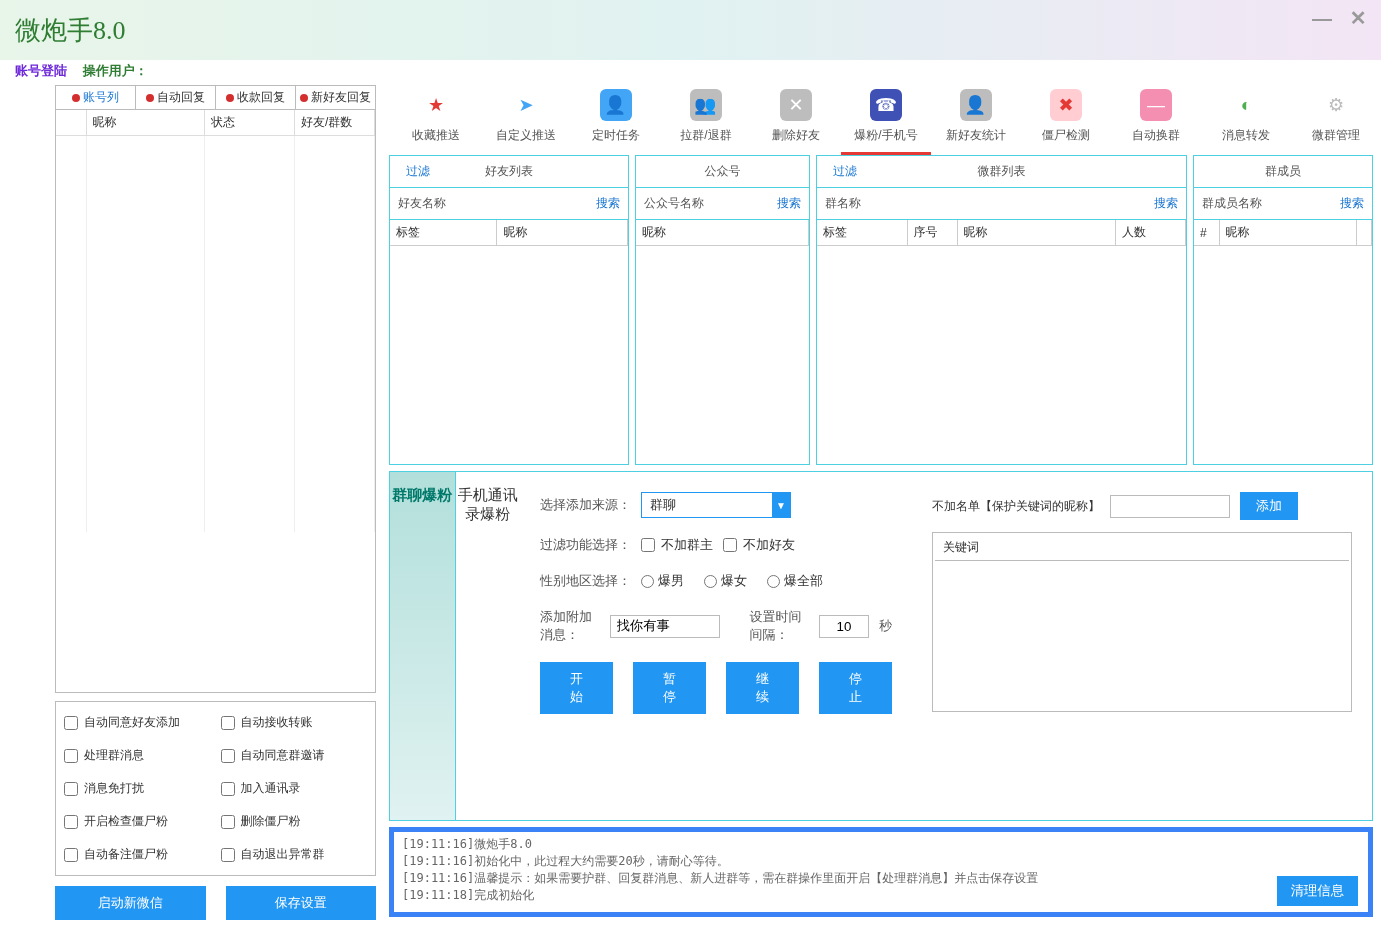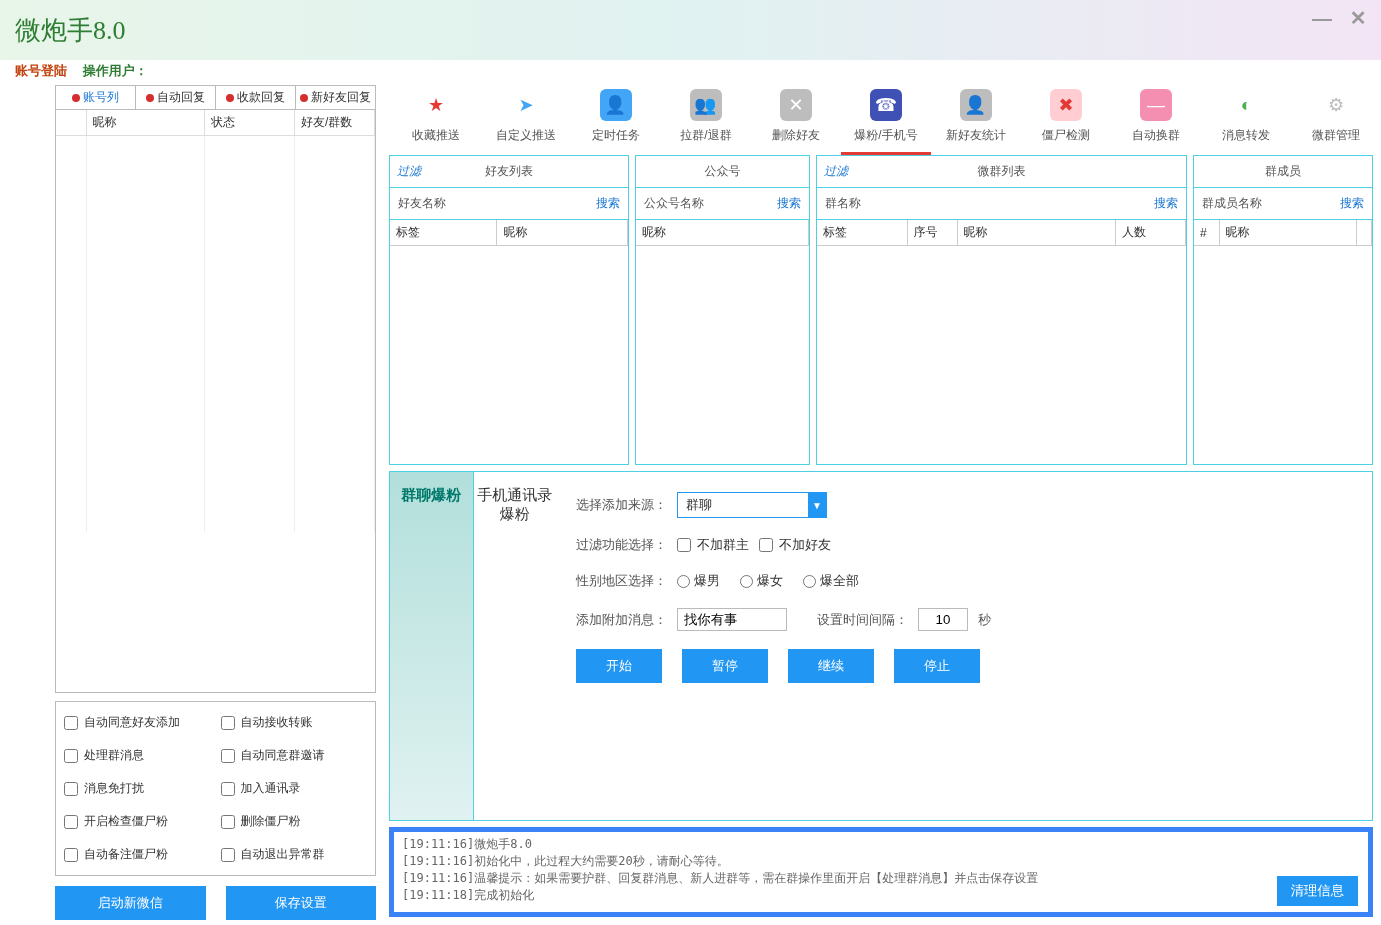--- a/index.html
+++ b/index.html
@@ -2,21 +2,21 @@
 <html><head>
 <meta charset="utf-8">
 <style>
 * { box-sizing: border-box; margin: 0; padding: 0; }
 body { font-family: "Microsoft YaHei", Arial, sans-serif; font-size: 12px; color: #333; background: #fff; width: 1381px; height: 925px; overflow: hidden; position: relative; }
 .titlebar { height: 60px; display: flex; align-items: center; padding: 0 15px; background: linear-gradient(to right, #e8f5e9, #e0f2f1, #f3e5f5); position: relative; }
 .app-title { font-family: "SimSun", serif; font-size: 26px; color: #2e7d32; font-weight: normal; }
 .win-controls { position: absolute; top: 10px; right: 15px; display: flex; gap: 20px; }
 .win-btn { width: 16px; height: 16px; cursor: pointer; display: flex; align-items: center; justify-content: center; color: #999; font-size: 20px; font-weight: bold; }
 .login-row { padding: 2px 15px 0 15px; font-size: 13px; }
-.login-label { color: #c2410c; font-weight: bold; }
+.login-label { color: #6d28d9; font-weight: bold; }
 .user-label { color: #2e7d32; font-weight: bold; margin-left: 12px; }
 
 .main-layout { display: flex; height: calc(925px - 80px); }
 .left-col { width: 365px; padding: 5px 5px 5px 10px; display: flex; flex-direction: column; margin-left: 45px; }
 .right-col { flex: 1; display: flex; flex-direction: column; }
 
 .mini-tabs { display: flex; border: 1px solid #bbb; }
 .mini-tab { flex: 1; text-align: center; padding: 3px 0; border-right: 1px solid #bbb; background: #fff; cursor: pointer; display: flex; align-items: center; justify-content: center; gap: 3px; }
 .mini-tab:last-child { border-right: none; }
 .mini-tab.active { color: #1976d2; }
@@ -35,21 +35,21 @@
 
 .toolbar { display: flex; padding: 5px 0 0 10px; gap: 0; }
 .tool-item { width: 90px; text-align: center; cursor: pointer; padding: 4px 0 8px 0; border-bottom: 3px solid transparent; }
 .tool-item.active { border-bottom: 3px solid #e53935; }
 .tool-icon { width: 32px; height: 32px; margin: 0 auto 6px; border-radius: 6px; display: flex; align-items: center; justify-content: center; font-size: 18px; color: #fff; }
 .tool-label { font-size: 12px; color: #555; }
 
 .panels { display: flex; gap: 6px; padding: 0 8px; height: 310px; }
 .panel { border: 1px solid #4dd0e1; display: flex; flex-direction: column; }
 .panel-hdr { display: flex; align-items: center; padding: 4px 8px; border-bottom: 1px solid #4dd0e1; height: 32px; justify-content: center; position: relative; }
-.filter-link { color: #1976d2; position: absolute; left: 7px; cursor: pointer; font-style: italic; }
+.filter-link { color: #1976d2; position: absolute; left: 16px; cursor: pointer; }
 .panel-title { color: #555; }
 .search-row { display: flex; align-items: center; padding: 4px 8px; border-bottom: 1px solid #4dd0e1; height: 32px; }
 .search-row span:first-child { flex: 1; color: #555; }
 .search-link { color: #1976d2; cursor: pointer; }
 .panel-table { flex: 1; overflow: auto; }
 .panel-table table { width: 100%; border-collapse: collapse; }
 .panel-table th { text-align: left; padding: 4px 6px; border-right: 1px solid #ccc; border-bottom: 1px solid #ccc; font-weight: normal; background: #fff; font-size: 12px; }
 
 .config-area { margin: 6px 8px 0 8px; border: 1px solid #4dd0e1; flex: 1; display: flex; flex-direction: row; }
 .cfg-tabs { display: flex; }
@@ -491,20 +491,36 @@
             <input class="text-input" style="width: 50px; text-align: center;" value="10">
             <span class="cfg-label">秒</span>
           </div>
           <div class="cfg-btns">
             <button class="cfg-btn">开始</button>
             <button class="cfg-btn">暂停</button>
             <button class="cfg-btn">继续</button>
             <button class="cfg-btn">停止</button>
           </div>
         </div>
+        <div class="cfg-right">
+          <div class="blacklist-hdr">
+            <span>不加名单【保护关键词的昵称】</span>
+            <input style="">
+            <button class="cfg-btn" style="padding:5px 16px">添加</button>
+          </div>
+          <div class="bl-table">
+            <table style="width:100%">
+                <thead>
+                  <tr>
+                    <th>关键词</th>
+                  </tr>
+                </thead>
+              </table>
+          </div>
+        </div>
       </div>
     </div>
 
     <div class="log-area">
       <div id="log-lines">
           <div class="log-line">[19:11:16]微炮手8.0</div>
           <div class="log-line">[19:11:16]初始化中，此过程大约需要20秒，请耐心等待。</div>
           <div class="log-line">[19:11:16]温馨提示：如果需要护群、回复群消息、新人进群等，需在群操作里面开启【处理群消息】并点击保存设置</div>
           <div class="log-line">[19:11:18]完成初始化</div>
         </div>

